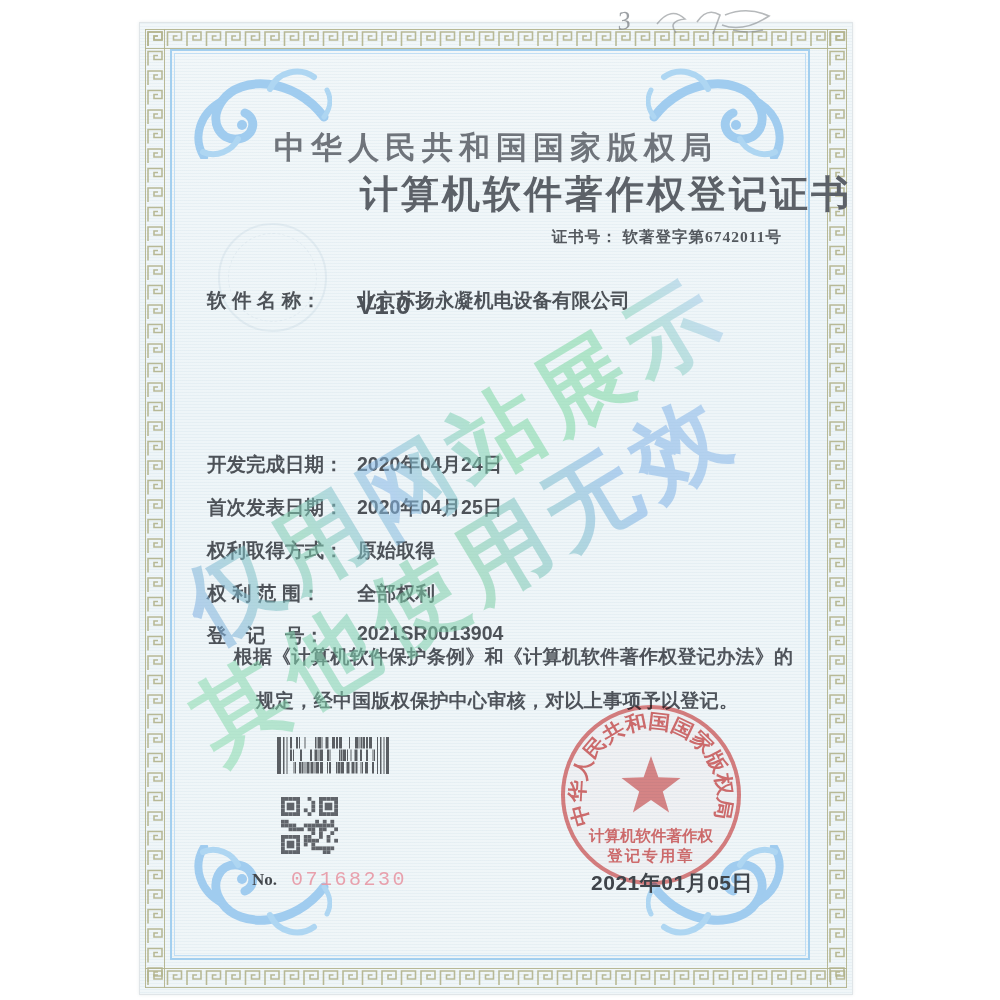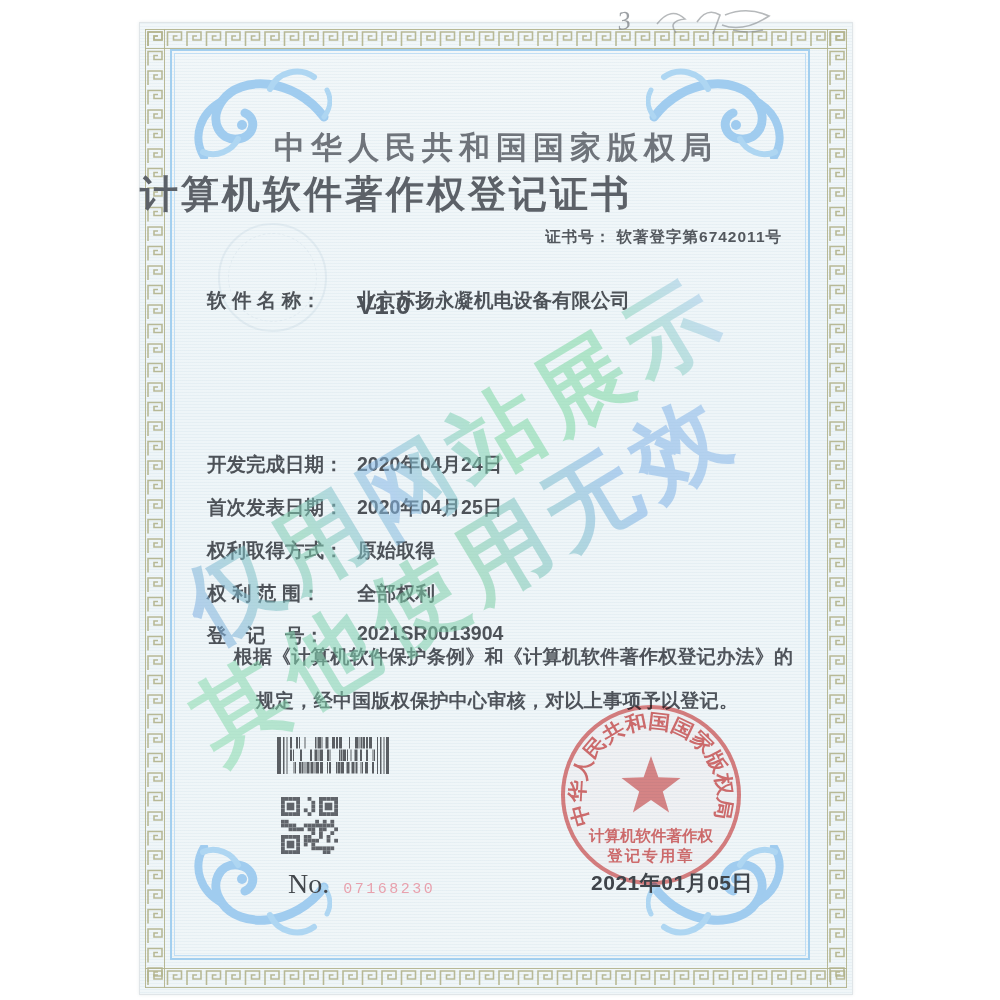--- a/index.html
+++ b/index.html
@@ -25,39 +25,39 @@
   .fl-tl{left:32px;top:36px;}
   .fl-tr{left:506px;top:36px;transform:scaleX(-1);}
   .fl-bl{left:32px;top:822px;transform:scaleY(-1);}
   .fl-br{left:506px;top:822px;transform:scale(-1,-1);}
   .title1{
     position:absolute;left:0;right:0;top:104px;text-align:center;
     font-family:"Liberation Serif","DejaVu Serif",serif;
     font-size:31px;font-weight:600;letter-spacing:6px;color:#6f747b;
   }
   .title2{
-    position:absolute;left:0;right:0;top:146px;text-align:left;
+    position:absolute;left:0;right:0;top:146px;text-align:right;
     font-family:"Liberation Serif","DejaVu Serif",serif;
     font-size:38px;font-weight:700;letter-spacing:3px;color:#5c6168;
   }
   .certline{
     position:absolute;right:70px;top:204px;
-    font-size:15.5px;font-weight:700;color:#53585e;letter-spacing:1px;
+    font-size:15.5px;font-weight:700;color:#53585e;letter-spacing:1px;font-family:Liberation Serif, serif;
   }
   .row{position:absolute;left:67px;white-space:nowrap;font-weight:700;font-size:19.5px;color:#4d5258;margin-top:24px;}
   .row .lab{display:inline-block;min-width:150px;}
   .row .val{position:absolute;left:150px;white-space:nowrap;}
   .val2{position:absolute;left:217px;font-weight:700;font-size:26px;color:#4d5258;}
   .statement{position:absolute;left:47px;top:612px;width:620px;font-weight:700;font-size:19px;line-height:43.5px;color:#4e535a;letter-spacing:.3px;text-align:center;}
   .statement .l1{margin-left:33px;}
   .barcode{position:absolute;left:137px;top:714px;width:112px;height:37px;}
   .qrcode{position:absolute;left:141px;top:774px;width:57px;height:57px;}
   .serial{position:absolute;left:112px;top:845px;white-space:nowrap;}
-  .serial .no{font-family:"Liberation Serif","DejaVu Serif",serif;font-size:28px;font-weight:400;color:#43474c;margin-left:36px;}
-  .serial .num{font-family:"Liberation Mono","DejaVu Sans Mono",monospace;font-size:15px;color:#e898a5;letter-spacing:2.5px;margin-left:14px;opacity:.9;}
+  .serial .no{font-family:"Liberation Serif","DejaVu Serif",serif;font-size:17px;font-weight:700;color:#43474c;}
+  .serial .num{font-family:"Liberation Mono","DejaVu Sans Mono",monospace;font-size:20px;color:#e898a5;letter-spacing:2.5px;margin-left:14px;opacity:.9;}
   .seal{position:absolute;left:411px;top:672px;width:200px;height:200px;z-index:5;opacity:.9;mix-blend-mode:multiply;}
   .issue-date{position:absolute;left:428px;top:846px;width:185px;text-align:right;z-index:6;
     font-size:21px;font-weight:700;color:#3f444a;letter-spacing:.5px;}
   .wm{
     position:absolute;white-space:nowrap;z-index:4;pointer-events:none;
     font-weight:700;font-size:92px;letter-spacing:10px;line-height:1.1;
     -webkit-background-clip:text;background-clip:text;color:transparent;
     transform:rotate(-31deg);opacity:.55;
   }
   .wm1{left:10px;top:386px;background-image:linear-gradient(90deg,#82b0e4 0%,#7fcfae 22%,#88b8e8 38%,#80d8a6 58%,#7ed8a4 78%,#a5c9ee 100%);}

